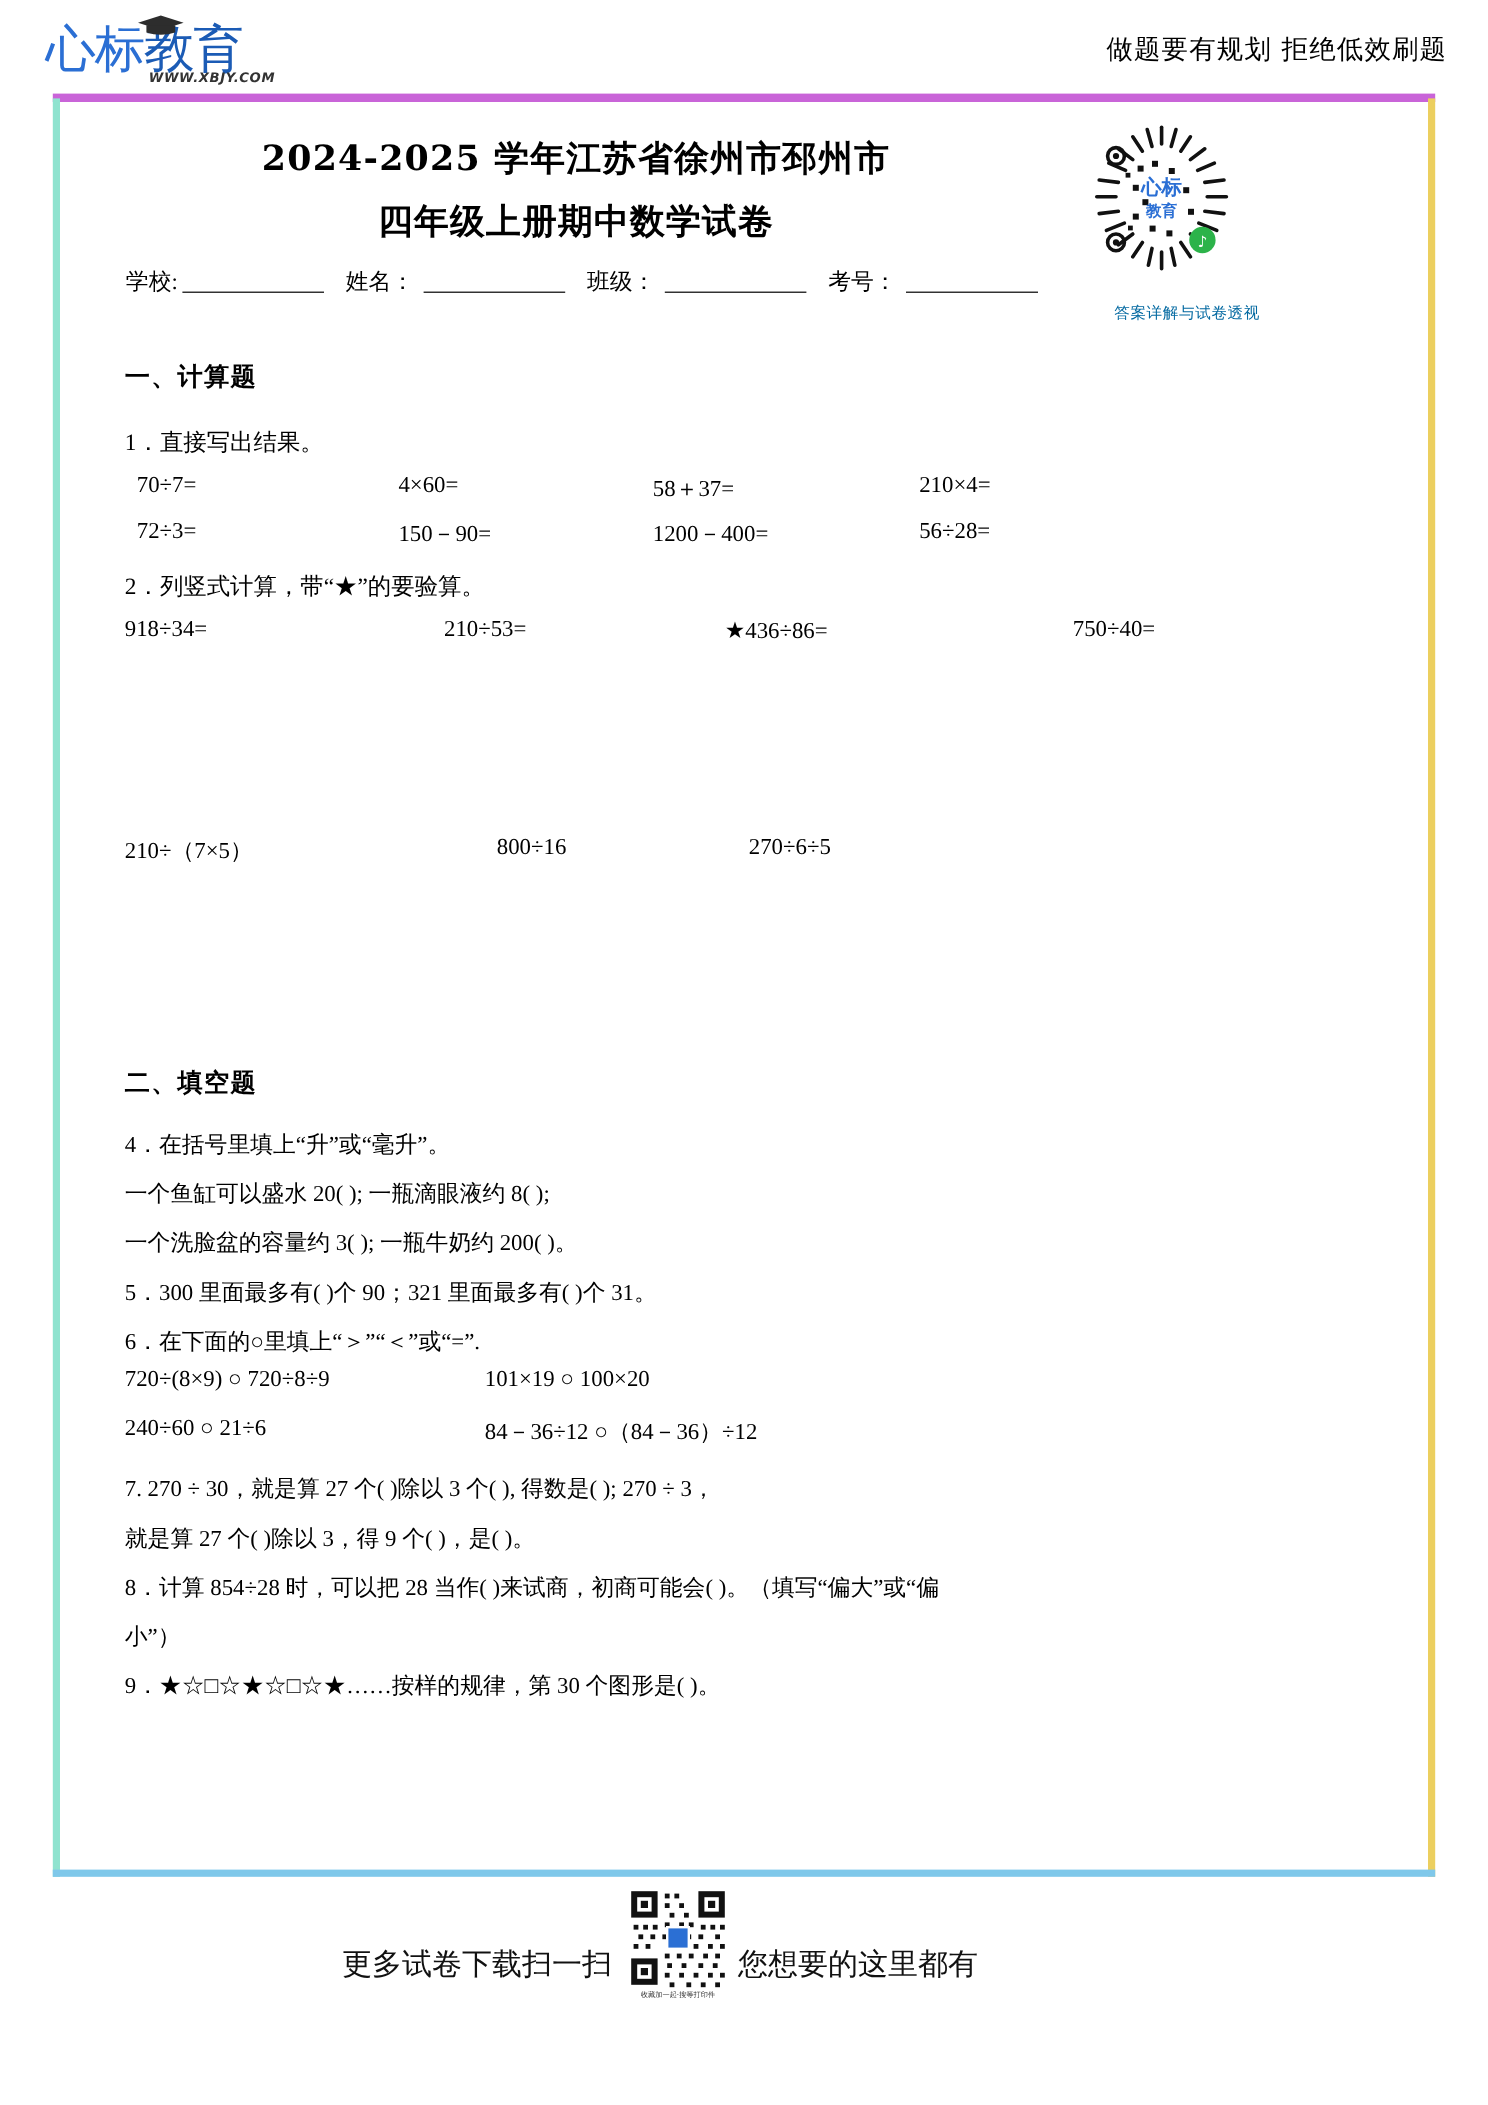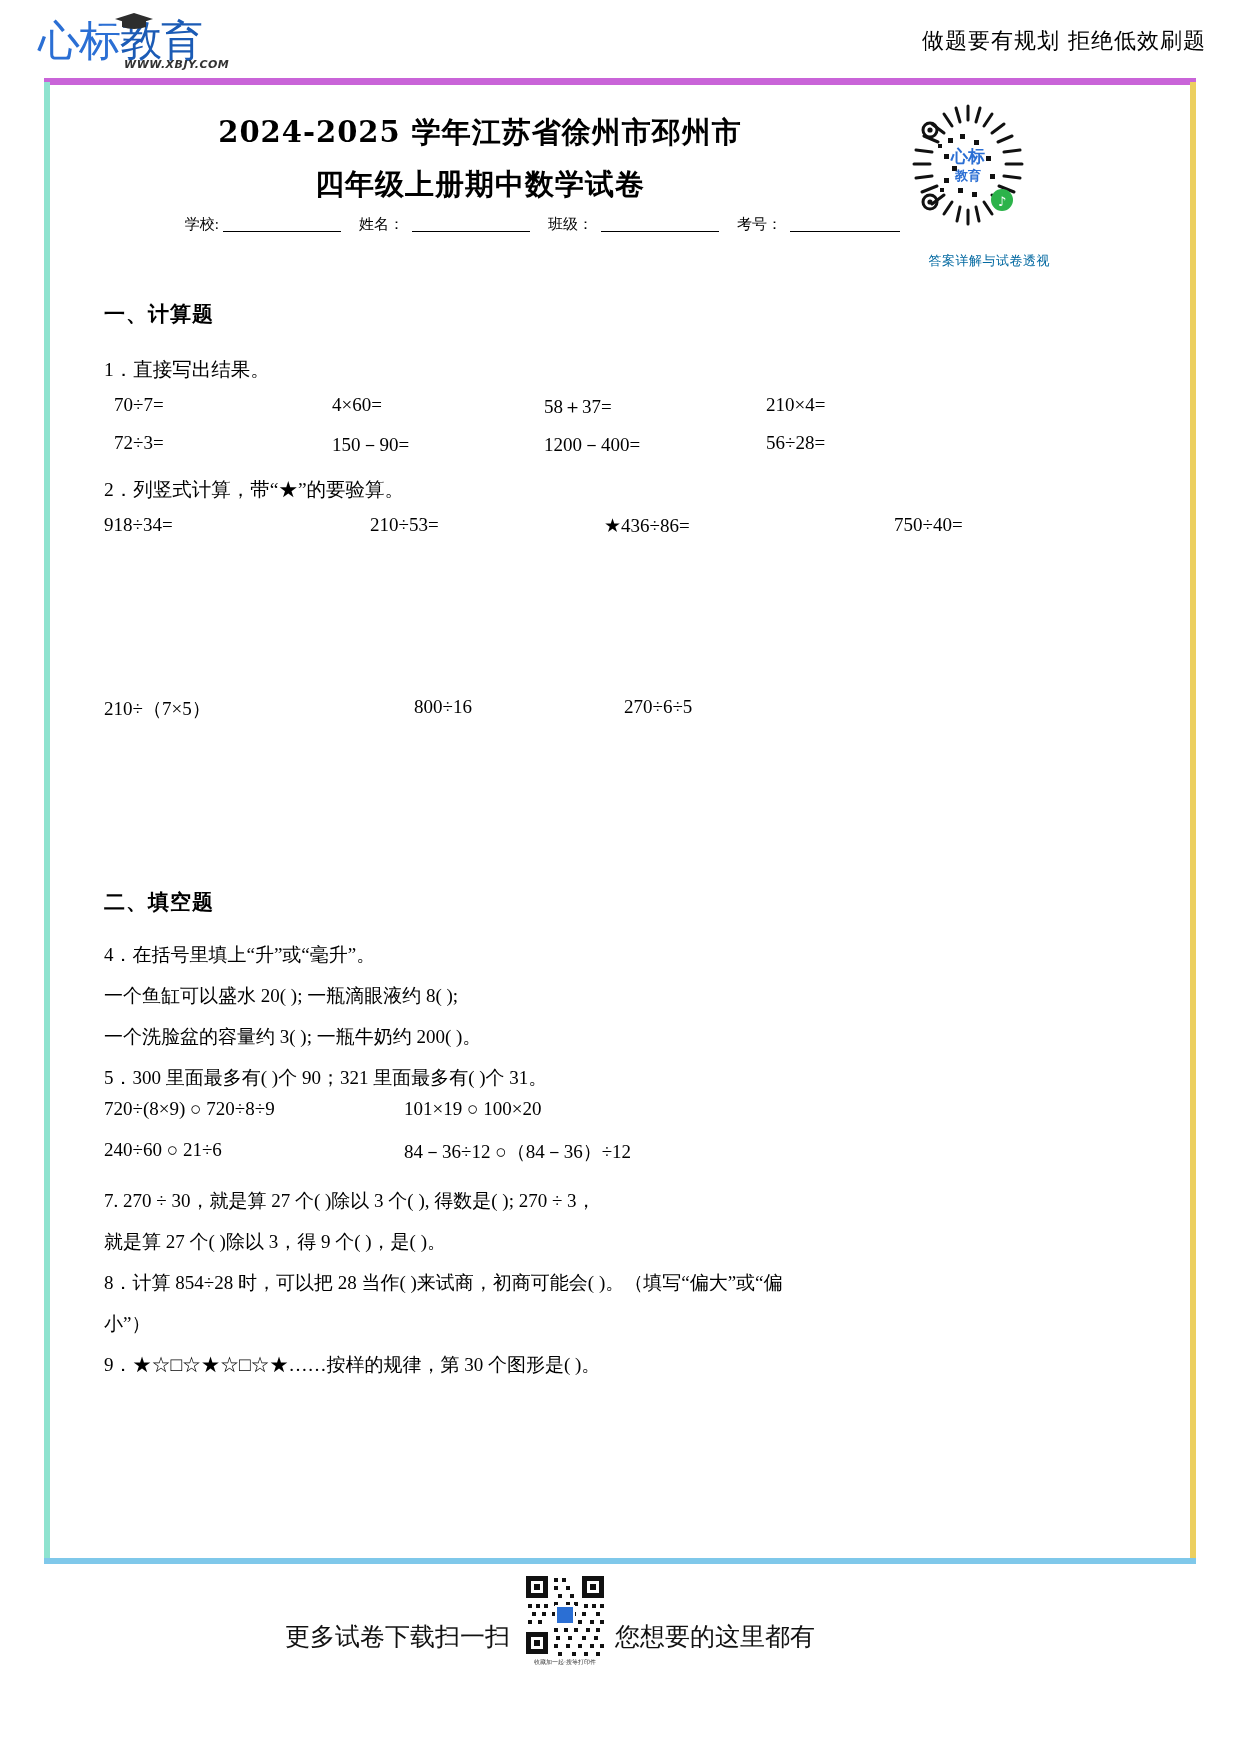--- a/index.html
+++ b/index.html
@@ -126,24 +126,24 @@
     font-size: 29px;
     letter-spacing: 1px;
     line-height: 56px;
     white-space: nowrap;
   }
 
   
   .info-line {
     position: absolute;
     left: 70px;
-    top: 211px;
+    top: 222px;
     width: 830px;
-    font-size: 15px;
-    text-align: right;
+    font-size: 19px;
+    text-align: center;
     white-space: nowrap;
   }
   .info-line .fld { margin-right: 4px; }
   .blank-ul {
     display: inline-block;
     border-bottom: 1.5px solid #000;
     height: 20px;
     vertical-align: -3px;
   }
   .b-school { width: 118px; }
@@ -417,20 +417,21 @@
   <div class="gap-md"></div>
 
   <div class="sec-head-2">二、填空题</div>
 
   <div class="fill-line">4．在括号里填上“升”或“毫升”。</div>
   <div class="fill-line">一个鱼缸可以盛水 20(              );  一瓶滴眼液约 8(              );</div>
   <div class="fill-line">一个洗脸盆的容量约 3(              );  一瓶牛奶约 200(              )。</div>
 
   <div class="fill-line">5．300 里面最多有(              )个 90；321 里面最多有(              )个 31。</div>
 
+  <div class="fill-line">6．在下面的○里填上“＞”“＜”或“=”.</div>
   <div class="pair-row">
     <span class="p1">720÷(8×9) ○ 720÷8÷9</span>
     <span class="p2">101×19 ○ 100×20</span>
   </div>
   <div class="pair-row">
     <span class="p1">240÷60 ○ 21÷6</span>
     <span class="p2">84－36÷12 ○（84－36）÷12</span>
   </div>
 
   <div class="fill-line">7. 270 ÷ 30，就是算 27 个(              )除以 3 个(              ), 得数是(              ); 270 ÷ 3，</div>

